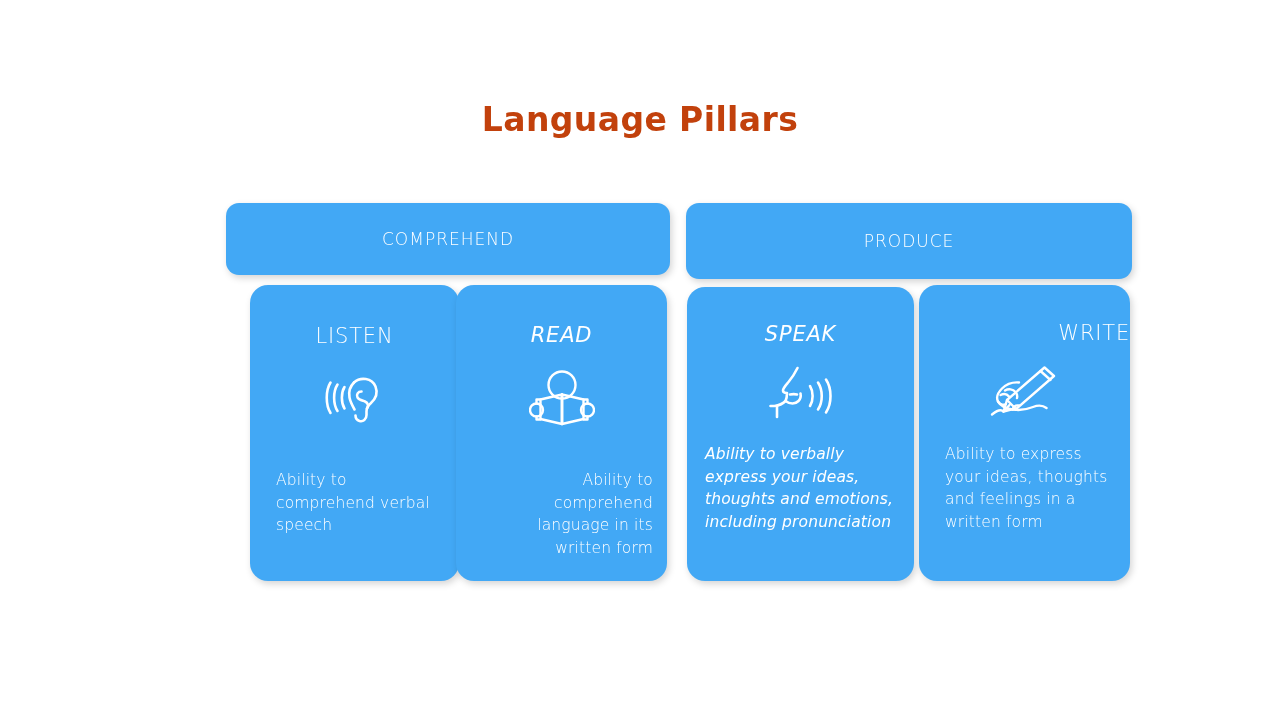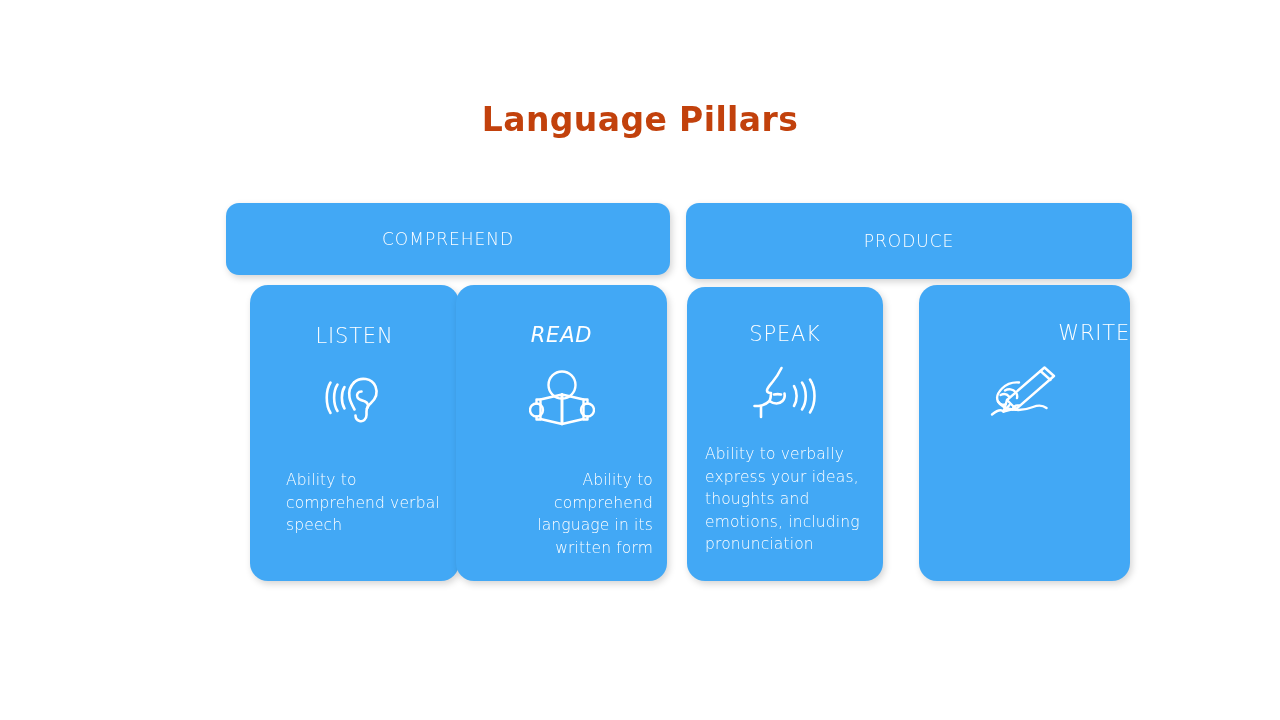--- a/index.html
+++ b/index.html
@@ -77,21 +77,21 @@
     height: 76px;
   }
 
   
   .card {
     border-radius: 18px;
     overflow: hidden;
   }
   #card-listen { left: 226px; top: 285px;  width: 209px; height: 296px; margin-left: 24px; }
   #card-read   { left: 456px; top: 285px;  width: 211px; height: 296px; }
-  #card-speak  { left: 687px; top: 287px;  width: 196px; height: 294px; }
+  #card-speak  { left: 687px; top: 287px;  width: 227px; height: 294px; font-style: italic; }
   #card-write  { left: 919px; top: 285px;  width: 211px; height: 296px; }
 
   .card-title {
     position: absolute;
     left: 0;
     width: 100%;
     text-align: center;
     color: #ffffff;
     font-size: 21px;
     font-weight: 300;
@@ -119,21 +119,21 @@
 
   .card-desc {
     position: absolute;
     color: #ffffff;
     font-size: 15.5px;
     font-weight: 300;
     line-height: 22.5px;
     letter-spacing: 0.15px;
     font-family: "DejaVu Sans", "Liberation Sans", sans-serif;
   }
-  #card-listen .card-desc { left: 36px; right: 16px; top: 184px; }
+  #card-listen .card-desc { left: 26px; right: 16px; top: 184px; }
   #card-read   .card-desc { left: 24px; right: 14px; top: 184px; text-align: right; }
   #card-speak  .card-desc { left: 18px; right: 12px; top: 156px; }
   #card-write  .card-desc { left: 26px; right: 12px; top: 158px; }
 
   .icon-svg { display: block; }
 </style>
 </head>
 <body>
 
 <div id="slide">
@@ -237,15 +237,16 @@
         <path d="M17 26.5 C20.5 24.5 25 25 27.5 28 C29 29.8 29.5 32 29 34"></path>
         <path d="M12.5 31 C15.5 29.5 19 30 21 32.5"></path>
 
         <path d="M10 37.5 C12.5 41.5 18 44.5 24.5 45.5 C31.5 46.5 39 45.5 45 43
                  C50 41 54.5 41 58.5 44"></path>
         <path d="M24.5 45.5 C25.5 42.5 28 41 31 41.5"></path>
 
         <path d="M4 50.5 C9 46.5 13 45 15.5 47.5"></path>
       </svg>
     </div>
+    <div class="card-desc">Ability to express your ideas, thoughts and feelings in a written form</div>
   </div>
 
 </div>
 
 </body></html>

